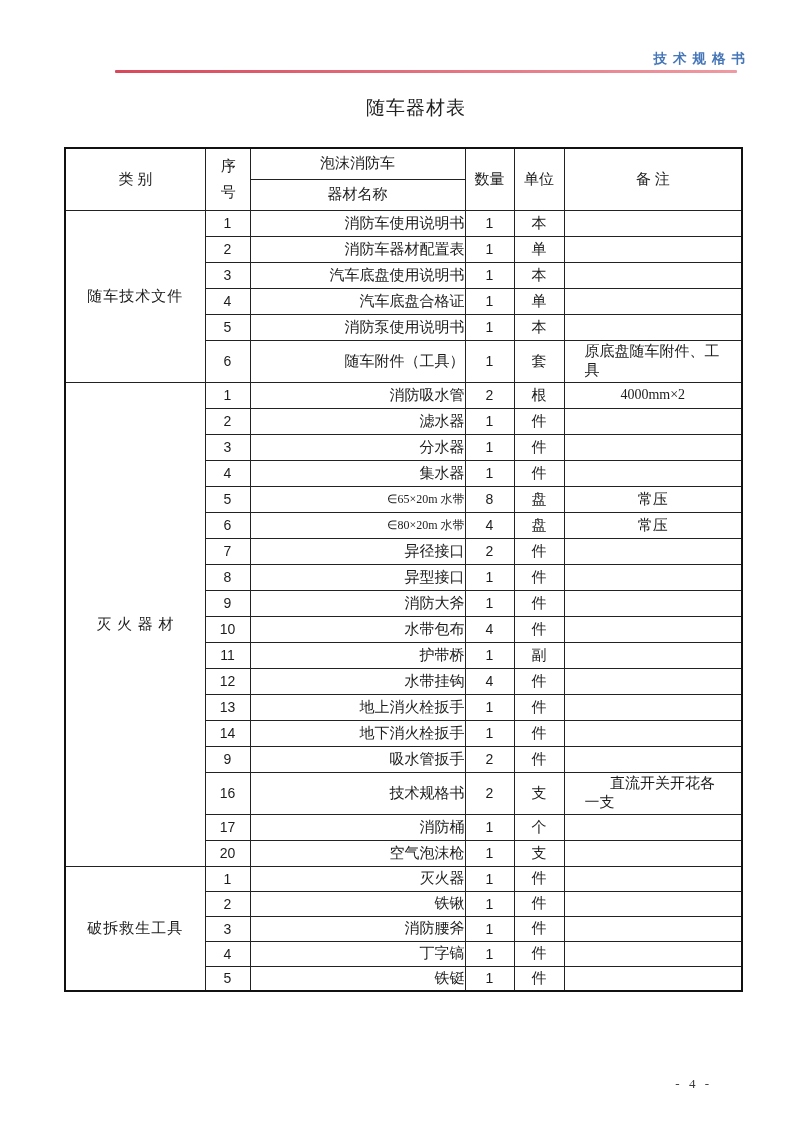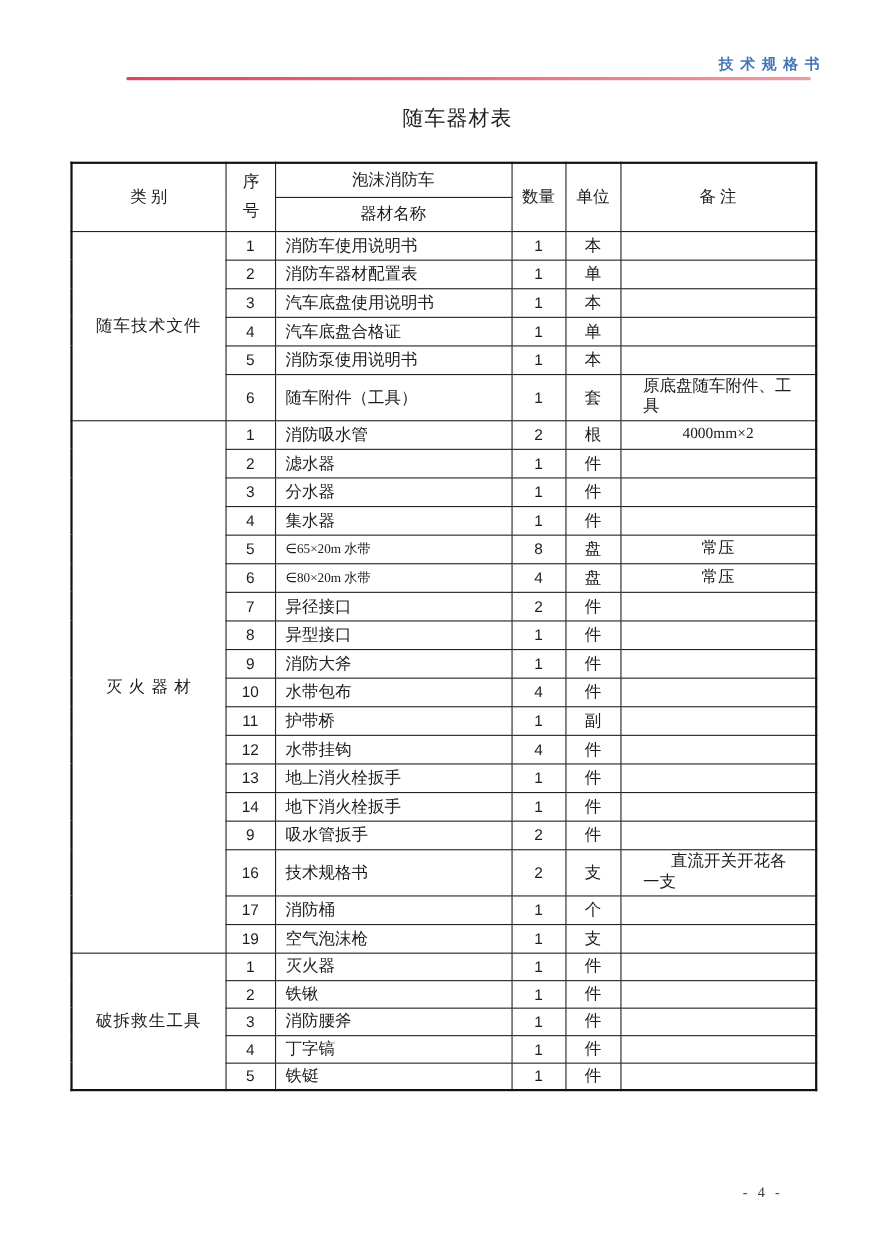--- a/index.html
+++ b/index.html
@@ -38,21 +38,21 @@
     font-weight:normal;font-size:15px;color:#1c1c1c;
     padding:0;overflow:hidden;vertical-align:middle;text-align:center;
   }
   thead tr{height:31px;}
   tbody tr{height:26px;}
   tbody tr.tall{height:42px;}
   tbody tr.short{height:25px;}
   .vwrap{display:inline-block;width:1.1em;word-break:break-all;line-height:1.75;text-align:right;}
   .cat-cell{letter-spacing:1px;}
   .num-cell{font-family:"Liberation Sans", sans-serif;font-size:14px;}
-  .name-cell{text-align:left;padding-left:9px;}
+  .name-cell{text-align:right;padding-left:9px;}
   .name-small{font-size:12px;}
   .remark-cell{line-height:1.25;}
   .remark-sans{font-family:Liberation Serif, serif;font-size:14px;}
   .r-left{text-align:left;padding:1px 20px;}
   .r-indent{text-indent:1.7em;}
   
   .page-number{
     position:absolute;top:1076px;right:88px;
     font-size:13px;letter-spacing:3px;color:#3a3a3a;
   }
@@ -246,21 +246,21 @@
           <td class="remark-cell r-left r-indent">直流开关开花各一支</td>
         </tr>
         <tr>
           <td class="num-cell">17</td>
           <td class="name-cell">消防桶</td>
           <td class="num-cell">1</td>
           <td>个</td>
           <td class="remark-cell"></td>
         </tr>
         <tr>
-          <td class="num-cell">19</td>
+          <td class="num-cell">20</td>
           <td class="name-cell">空气泡沫枪</td>
           <td class="num-cell">1</td>
           <td>支</td>
           <td class="remark-cell"></td>
         </tr>
         <tr class="short">
           <td class="cat-cell" rowspan="5">破拆救生工具</td>
           <td class="num-cell">1</td>
           <td class="name-cell">灭火器</td>
           <td class="num-cell">1</td>

